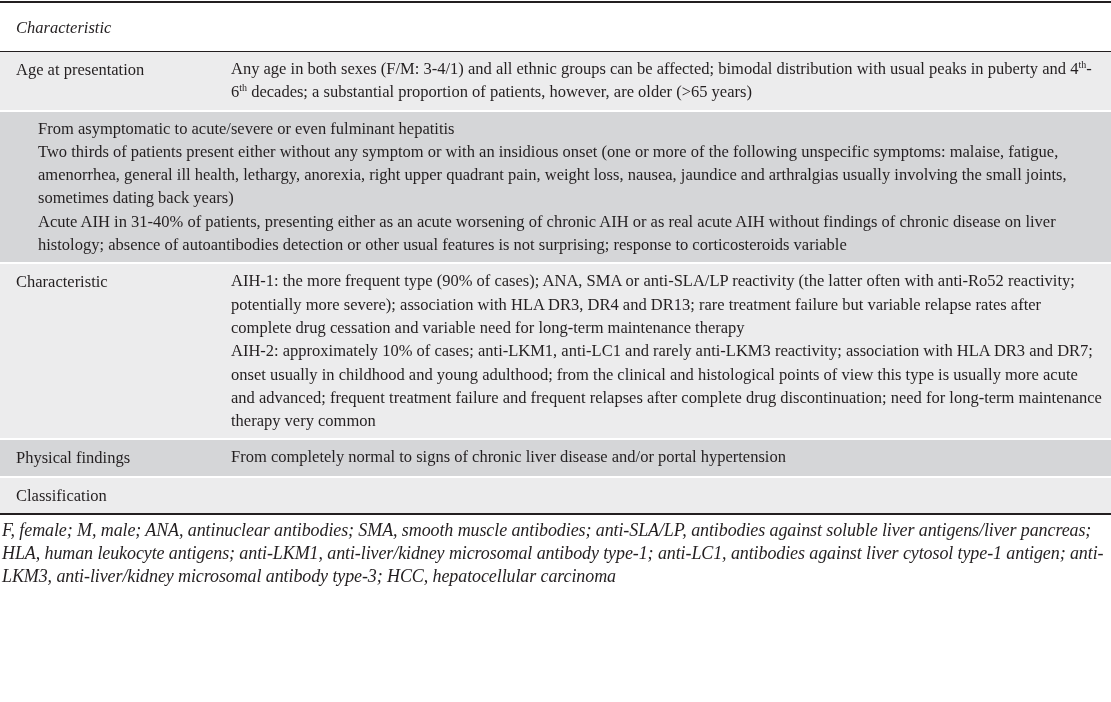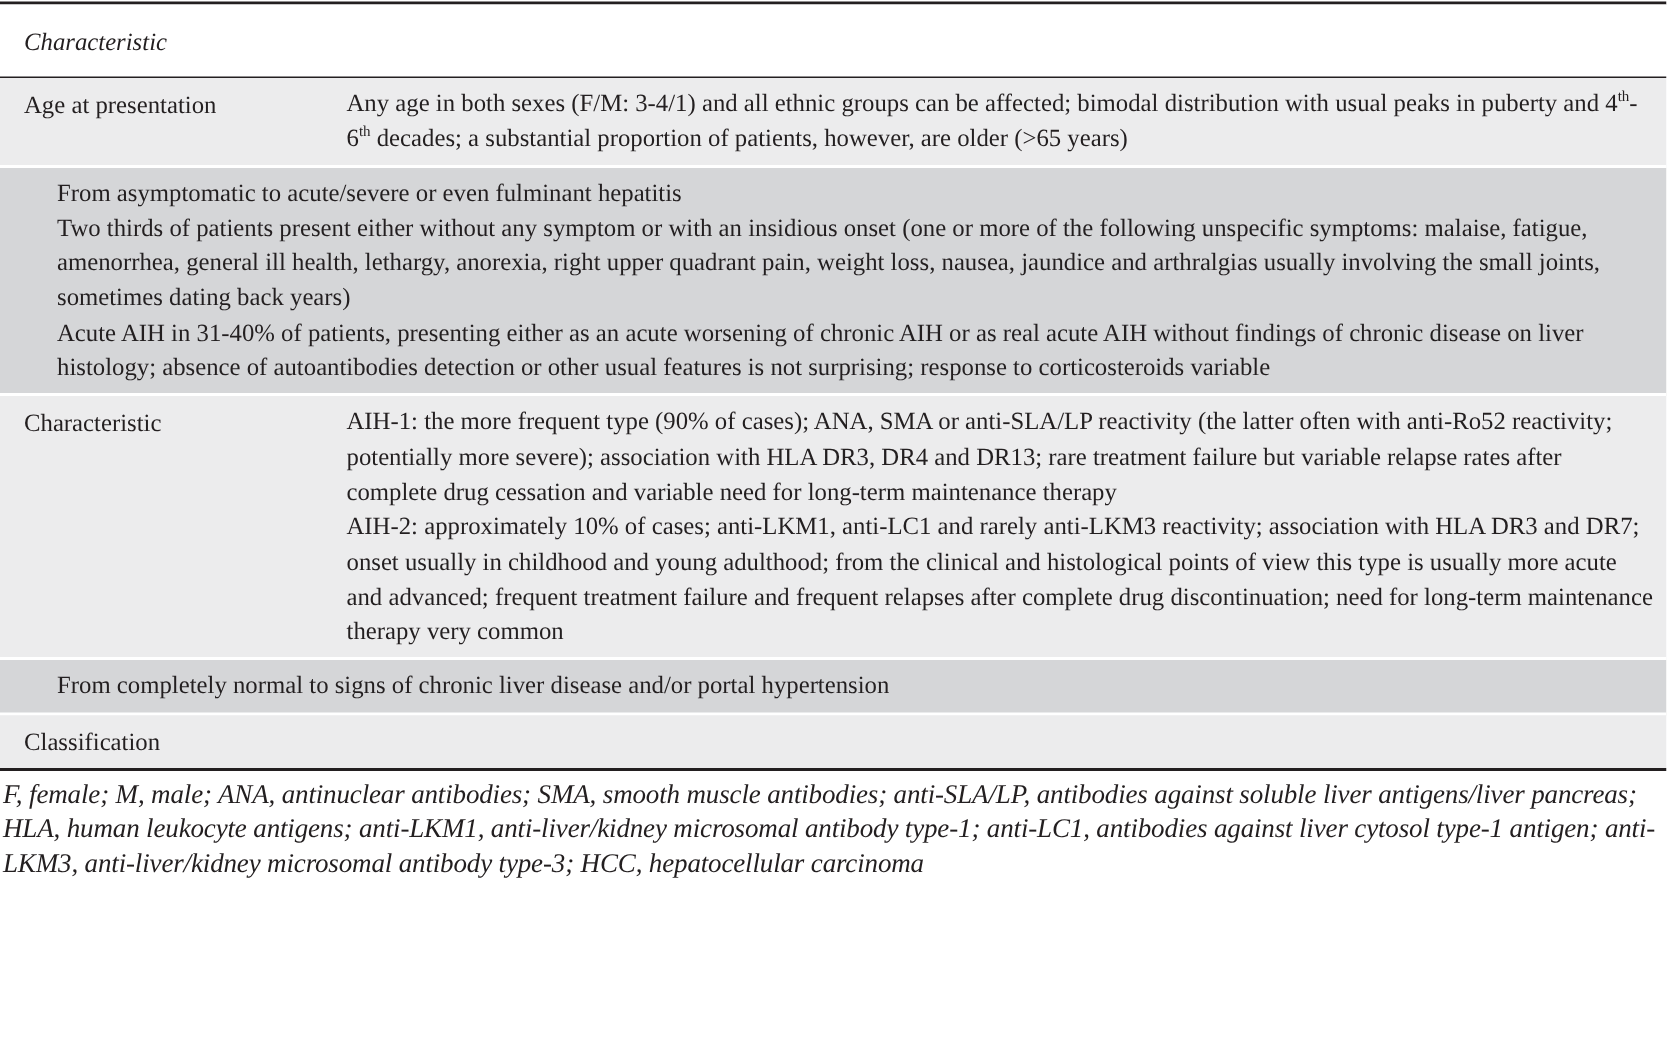--- a/index.html
+++ b/index.html
@@ -111,20 +111,21 @@
         </div>
     </div>
     <div class="row light">
       <div class="cell-label">Characteristic</div>
       <div class="cell-desc">
           <span class="para">AIH-1: the more frequent type (90% of cases); ANA, SMA or anti-SLA/LP reactivity (the latter often with anti-Ro52 reactivity; potentially more severe); association with HLA DR3, DR4 and DR13; rare treatment failure but variable relapse rates after complete drug cessation and variable need for long-term maintenance therapy</span>
           <span class="para">AIH-2: approximately 10% of cases; anti-LKM1, anti-LC1 and rarely anti-LKM3 reactivity; association with HLA DR3 and DR7; onset usually in childhood and young adulthood; from the clinical and histological points of view this type is usually more acute and advanced; frequent treatment failure and frequent relapses after complete drug discontinuation; need for long-term maintenance therapy very common</span>
         </div>
     </div>
     <div class="row dark">
+      <div class="cell-label">Physical findings</div>
       <div class="cell-desc">
           <span class="para">From completely normal to signs of chronic liver disease and/or portal hypertension</span>
         </div>
     </div>
     <div class="row light">
       <div class="cell-label">Classification</div>
       <div class="cell-desc">
         </div>
     </div>
   </div>

